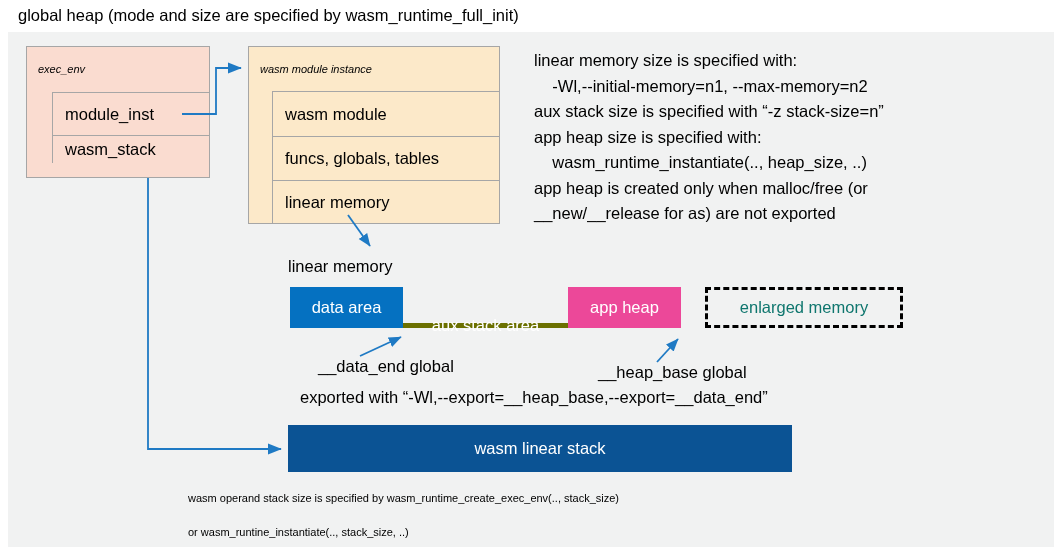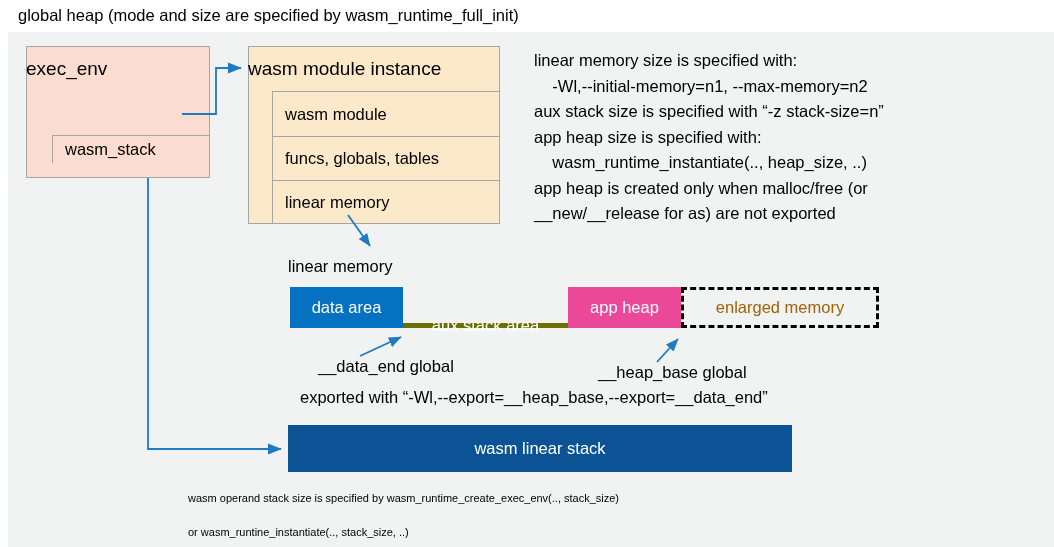--- a/index.html
+++ b/index.html
@@ -43,23 +43,24 @@
   .box {
     position: absolute;
     box-sizing: border-box;
     border: 1px solid #a6a6a6;
   }
   .box-head {
     position: absolute;
     box-sizing: border-box;
     display: flex;
     align-items: center;
-    padding-left: 0;
-    font-size: 19px;
-    white-space: nowrap;
+    padding-left: 12px;
+    font-size: 11px;
+    white-space: nowrap;
+    font-style: italic;
   }
   .row {
     position: absolute;
     box-sizing: border-box;
     display: flex;
     align-items: center;
     padding-left: 12px;
     font-size: 16.5px;
     white-space: nowrap;
     border-top: 1px solid #a6a6a6;
@@ -187,20 +188,21 @@
 <body>
 
 <div id="root">
 
   <div class="panel" style="background: rgb(241, 242, 242);"></div>
 
   <div class="title">global heap (mode and size are specified by wasm_runtime_full_init)</div>
 
   <div class="box" id="exec-env-box" style="background: rgb(250, 220, 208);"></div>
   <div class="box-head" id="exec-env-head">exec_env</div>
+  <div class="row" id="row-module-inst">module_inst</div>
   <div class="row" id="row-wasm-stack">wasm_stack</div>
 
   <div class="box" id="module-instance-box" style="background: rgb(252, 233, 201);"></div>
   <div class="box-head" id="module-instance-head">wasm module instance</div>
   <div class="row" id="row-wasm-module">wasm module</div>
   <div class="row" id="row-funcs">funcs, globals, tables</div>
   <div class="row" id="row-linear-memory">linear memory</div>
 
   <div class="note-block" id="spec-notes">linear memory size is specified with:
     -Wl,--initial-memory=n1, --max-memory=n2
@@ -208,21 +210,21 @@
 app heap size is specified with:
     wasm_runtime_instantiate(.., heap_size, ..)
 app heap is created only when malloc/free (or
 __new/__release for as) are not exported</div>
 
   <div id="linear-memory-label">linear memory</div>
   <div id="memory-bar">
     <div class="seg data-area" style="width: 113px; background: rgb(5, 113, 193);">data area</div>
     <div class="seg aux-stack" style="width: 165px; background: rgb(107, 112, 0); margin-top: 36px;">aux stack area</div>
     <div class="seg app-heap" style="width: 113px; background: #ec4899;">app heap</div>
-    <div class="seg enlarged" style="width: 198px; background: rgb(241, 242, 242); color: #a16207;">enlarged memory</div>
+    <div class="seg enlarged" style="width: 198px; background: rgb(241, 242, 242); color: #0f766e; margin-left: 24px;">enlarged memory</div>
   </div>
 
   <div id="ann-data-end">__data_end global</div>
   <div id="ann-heap-base">__heap_base global</div>
   <div id="ann-exported">exported with “-Wl,--export=__heap_base,--export=__data_end”</div>
 
   <div id="operand-stack-bar" style="background: rgb(11, 83, 148);">wasm linear stack</div>
   <div id="operand-stack-notes">wasm operand stack size is specified by wasm_runtime_create_exec_env(.., stack_size)
 or wasm_runtine_instantiate(.., stack_size, ..)</div>
 

